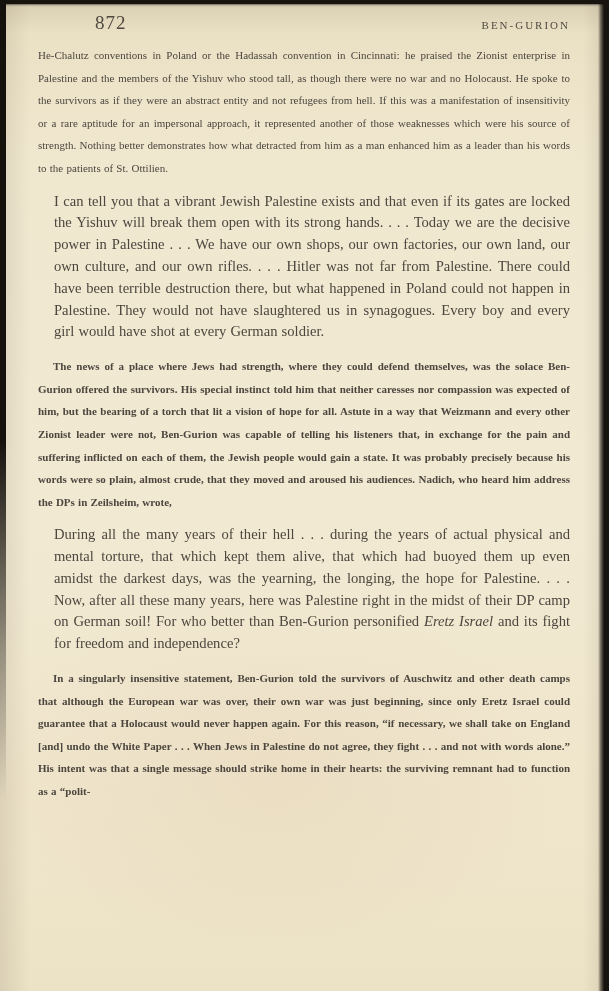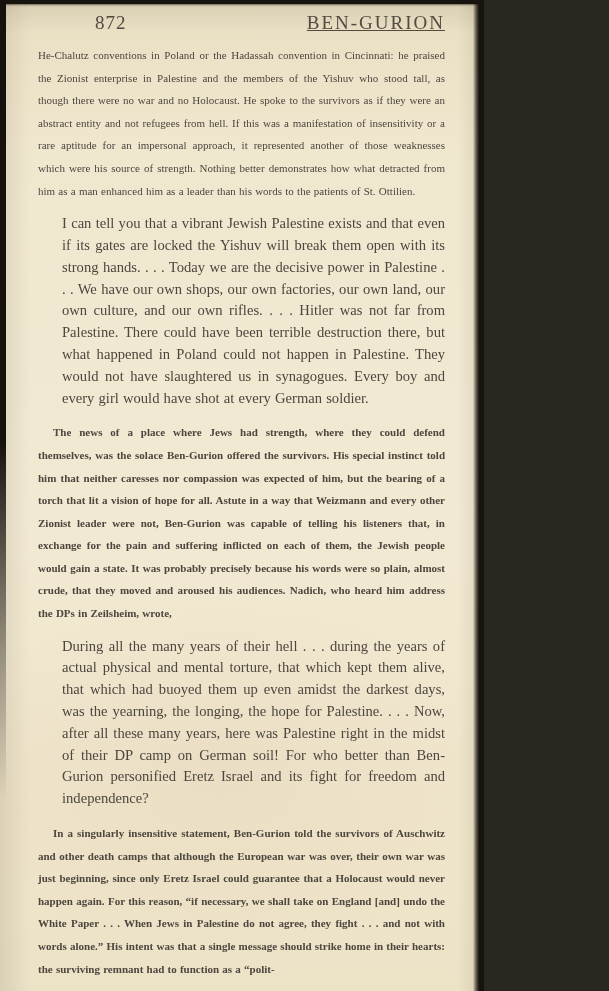--- a/index.html
+++ b/index.html
@@ -2,21 +2,21 @@
 <html><head>
 <meta charset="utf-8">
 <style>
   html, body {
     margin: 0;
     padding: 0;
     background: #2a2620;
   }
   .scan {
     position: relative;
-    width: 484px;
+    width: 609px;
     height: 991px;
     overflow: hidden;
     font-family: "Liberation Serif", "DejaVu Serif", serif;
     color: #4c463e;
     background:
       linear-gradient(180deg, rgba(60,45,25,0.10) 0px, rgba(60,45,25,0) 34px),
       linear-gradient(90deg, rgba(60,45,25,0.10) 0px, rgba(60,45,25,0) 30px),
       linear-gradient(270deg, rgba(60,45,25,0.12) 0px, rgba(60,45,25,0) 26px),
       radial-gradient(ellipse 420px 260px at 45% 78%, rgba(190,150,120,0.10), rgba(190,150,120,0) 70%),
       linear-gradient(180deg, #e9dfc2 0%, #f0e7cf 16%, #f2e9d3 52%, #efe5ca 86%, #ece2c6 100%);
@@ -45,41 +45,40 @@
     align-items: baseline;
     margin: 2px 0 10px 0;
   }
   .page-number {
     font-size: 19px;
     letter-spacing: 1px;
     padding-left: 57px;
     color: #4f4940;
   }
   .running-head {
-    font-size: 19px;
+    font-size: 11px;
     letter-spacing: 2px;
     color: #514b42;
-    text-decoration: underline;
   }
   .body-par {
     font-size: 11px;
     line-height: 22.6px;
     text-align: justify;
     margin: 0 0 11px 0;
     word-spacing: 0.5px;
   }
   .body-par.indented { text-indent: 15px; font-weight: bold; }
   .block-quote {
     font-size: 14.6px;
     line-height: 21.8px;
     text-align: justify;
-    margin: 0 0 12px 24px;
+    margin: 0 0 12px 16px;
     word-spacing: 0.5px;
   }
-  .italic { }
+  .italic { font-style: italic; }
 </style>
 </head>
 <body>
 
 <div class="scan">
   <div class="edge-top"></div>
   <div class="edge-right"></div>
   <div class="edge-left"></div>
 
   <div class="page-inner">

